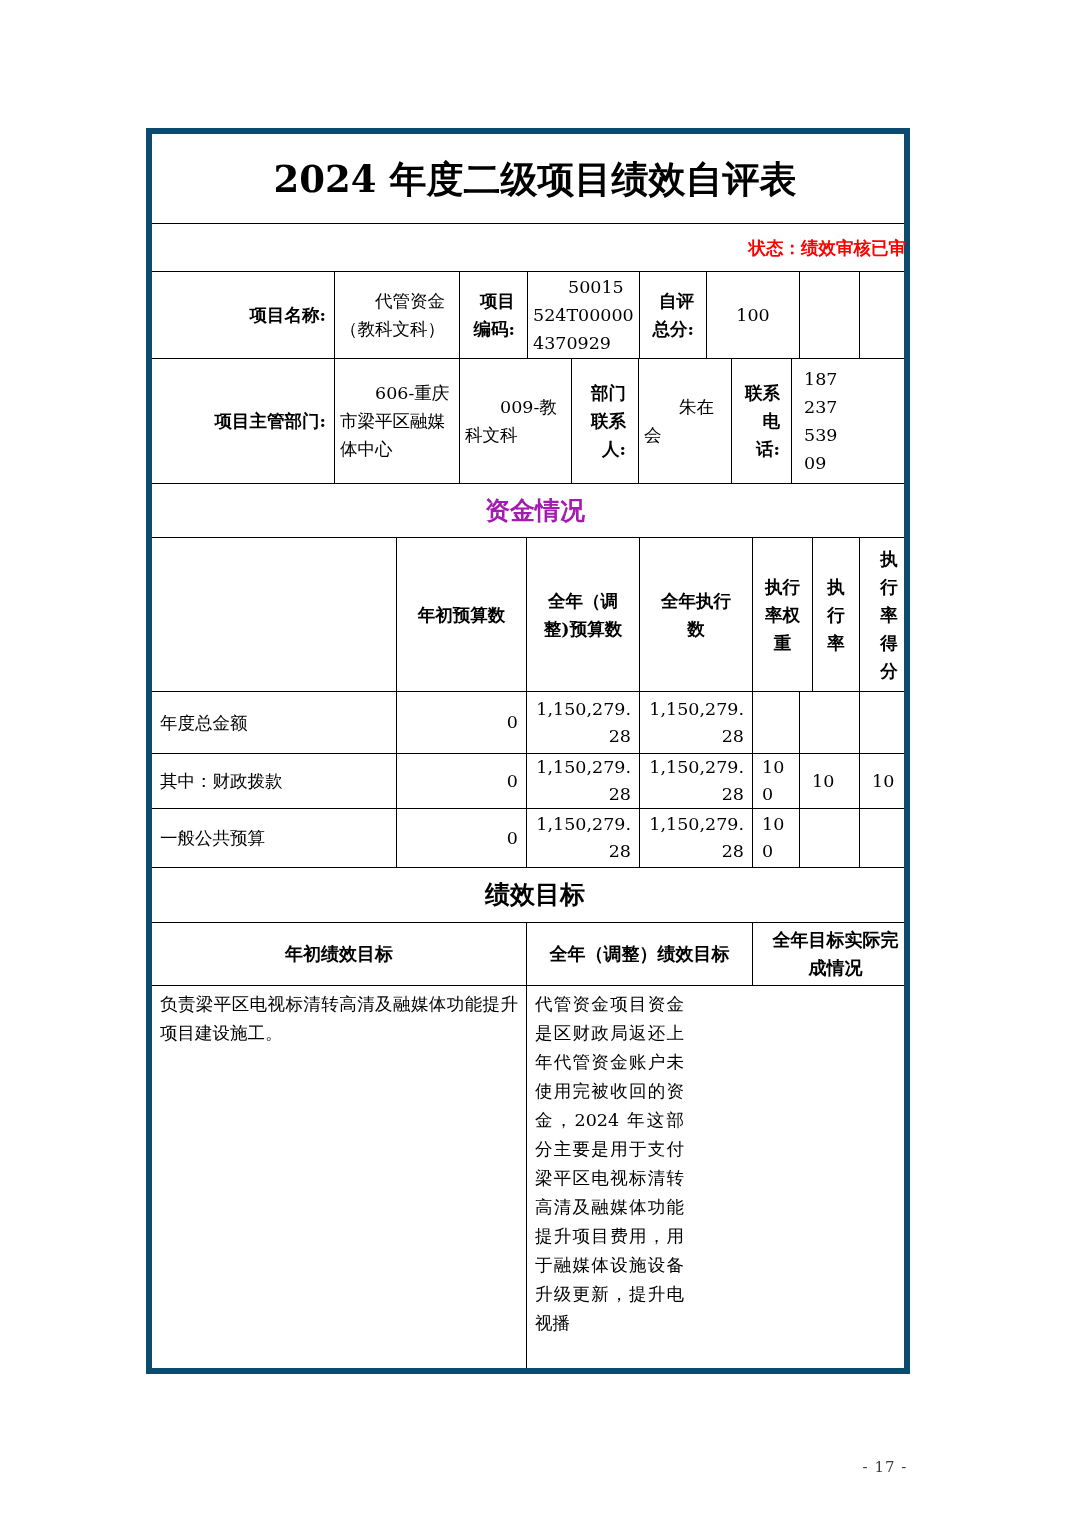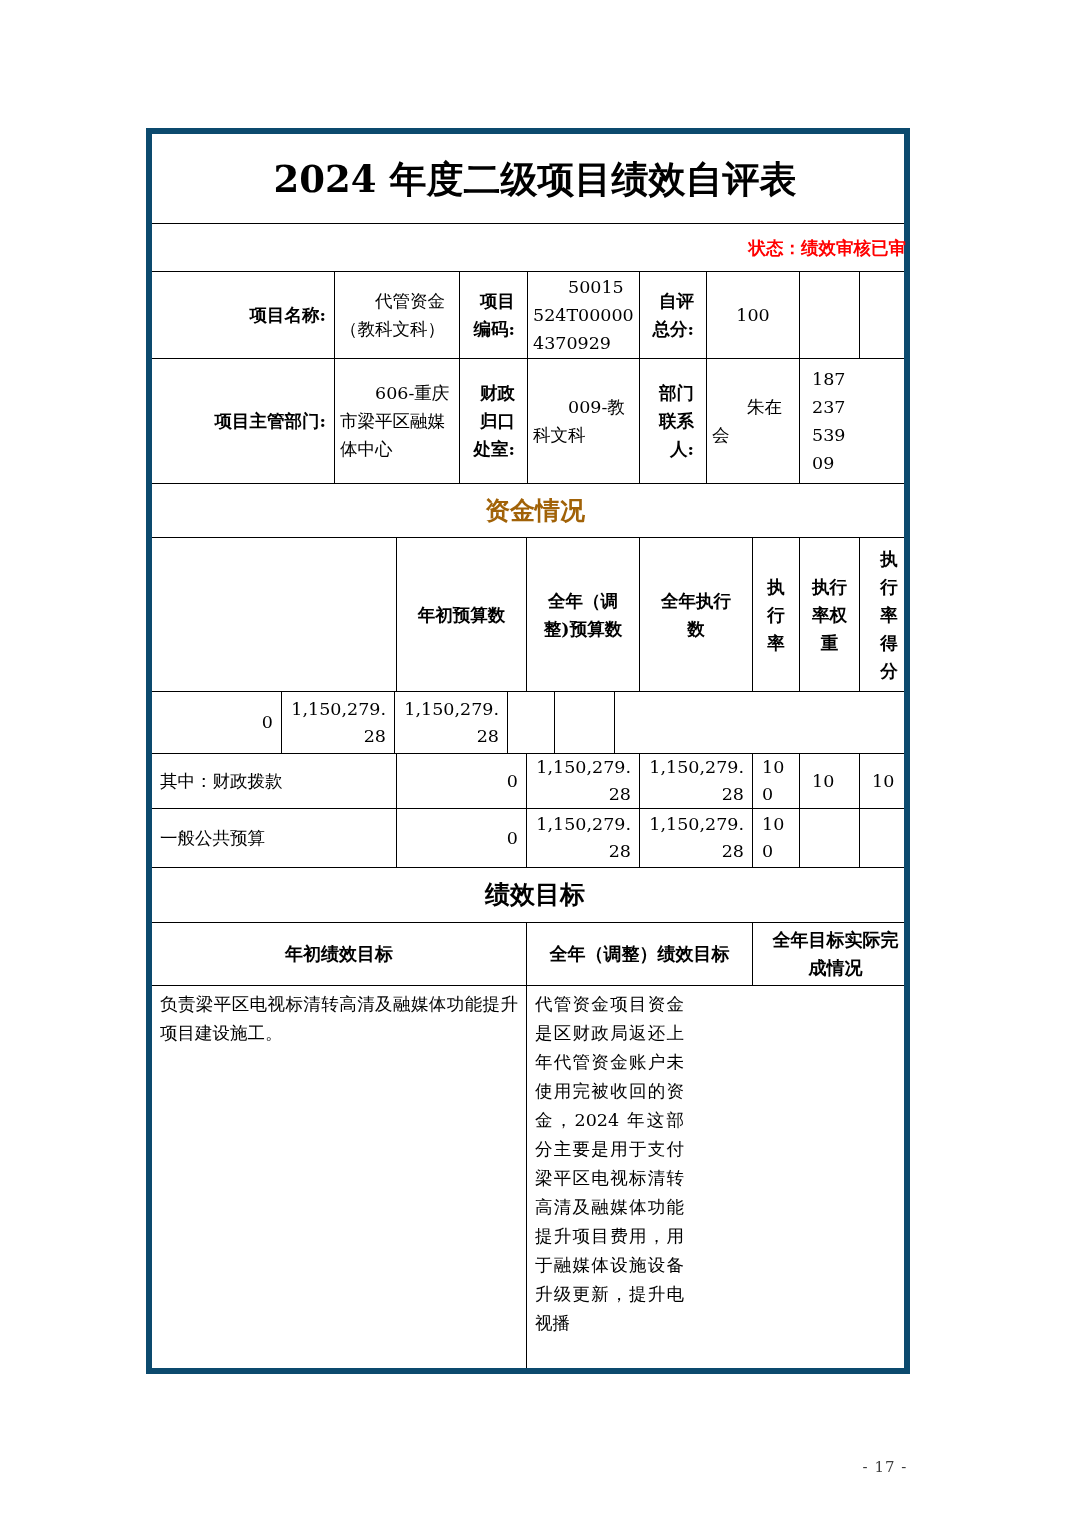--- a/index.html
+++ b/index.html
@@ -109,68 +109,71 @@
         </div>
     </div>
 
     <div class="row info2">
       <div class="cell wA lab">
         <div>项目主管部门:</div>
       </div>
       <div class="cell wB vind">
         <div>606-重庆市梁平区融媒体中心</div>
       </div>
-      <div class="cell wC clab">
-        <div>财政归口处室:</div>
-      </div>
       <div class="cell wD vind">
         <div>009-教科文科</div>
       </div>
       <div class="cell wE clab">
         <div>部门联系人:</div>
       </div>
       <div class="cell wF vind">
         <div>朱在会</div>
       </div>
+      <div class="cell wG clab clab-g">
+        <div>联系电话:</div>
+      </div>
       <div class="cell wH phone">
         <div>18723753909</div>
       </div>
     </div>
 
     <div class="row sec1">
       <div class="cell sec-cell">
-        <div class="sec-title" style="color: #a16207;">资金情况</div>
+        <div class="sec-title" style="color: #a21caf;">资金情况</div>
       </div>
     </div>
 
     <div class="row fhead">
       <div class="cell fL">
           <div></div>
         </div>
       <div class="cell f1 fh">
         <div>年初预算数</div>
       </div>
       <div class="cell f2 fh fh2">
         <div>全年（调整)预算数</div>
       </div>
       <div class="cell f3 fh fh2">
         <div>全年执行数</div>
       </div>
+      <div class="cell f5 fh fh5">
+        <div>执行率权重</div>
+      </div>
       <div class="cell f4 fh fh4">
         <div>执行率</div>
       </div>
-      <div class="cell f5 fh fh5">
-        <div>执行率权重</div>
-      </div>
       <div class="cell f6 fh fh6">
         <div>执行率得分</div>
       </div>
     </div>
 
     <div class="row frow1">
+      <div class="cell fL flab">
+        <div>年度总金额</div>
+      </div>
       <div class="cell f1 numr">
         <div>0</div>
       </div>
       <div class="cell f2 numr">
         <div>1,150,279.28</div>
       </div>
       <div class="cell f3 numr">
         <div>1,150,279.28</div>
       </div>
       <div class="cell f4 rate">

